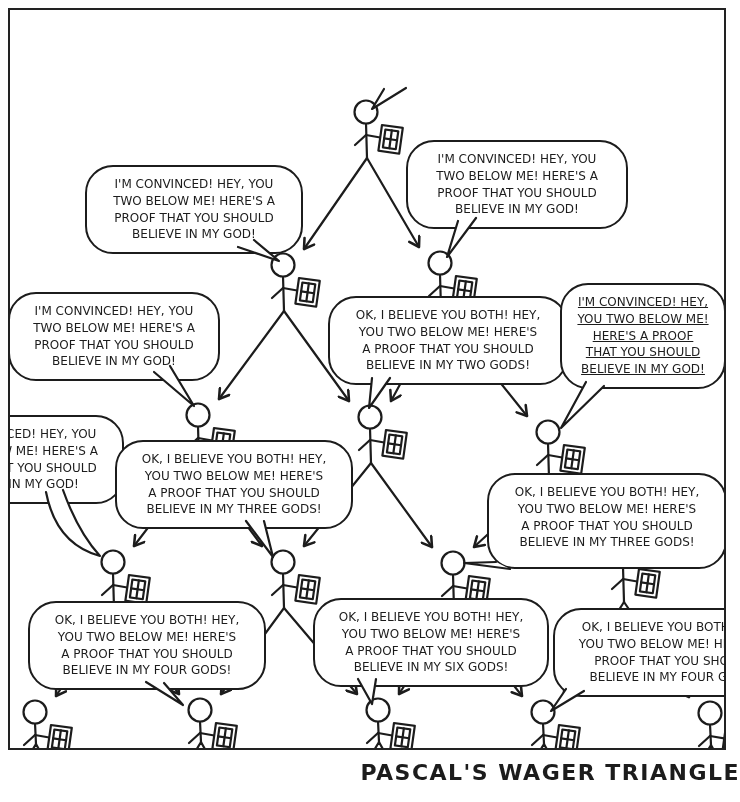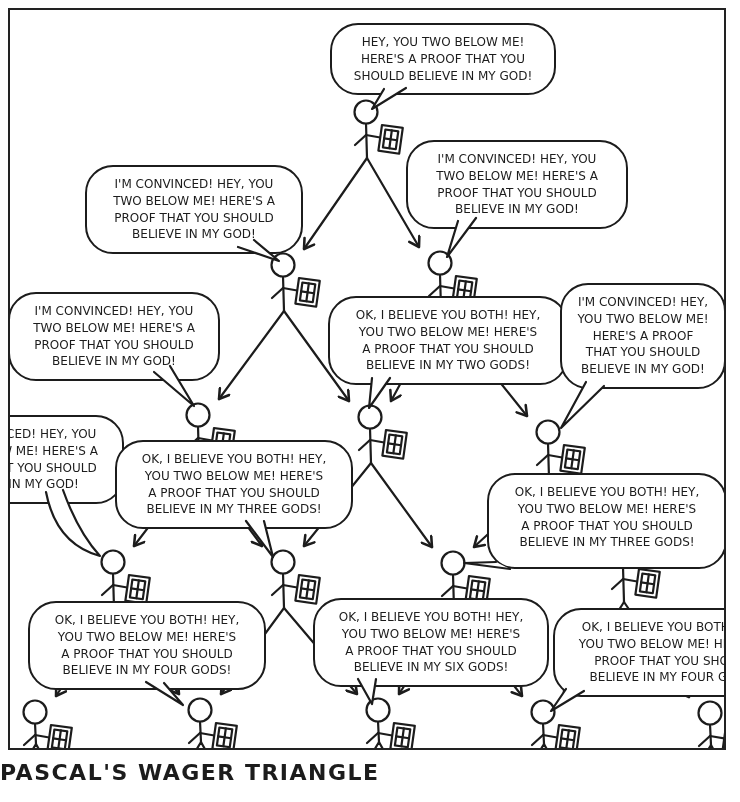--- a/index.html
+++ b/index.html
@@ -18,29 +18,29 @@
     position:absolute;z-index:2;background:#fff;border:2.5px solid #1c1c1c;
     border-radius:28px;text-align:center;font-size:12px;line-height:1.4;
     padding:9px 10px;white-space:pre-line;box-sizing:border-box;letter-spacing:0px;
   }
   .em{font-weight:normal;}
   .b1 {left:320px;top:13px;width:226px;}
   .b2 {left:75px; top:155px;width:218px;}
   .b3 {left:396px;top:130px;width:222px;}
   .b4 {left:-2px; top:282px;width:212px;}
   .b5 {left:318px;top:286px;width:240px;}
-  .b6 {left:550px;top:273px;width:166px;}
+  .b6 {left:550px;top:273px;width:166px;text-decoration:underline;}
   .b7 {left:-100px;top:405px;width:214px;}
   .b8 {left:105px;top:430px;width:238px;}
   .b9 {left:477px;top:463px;width:240px;padding-bottom:16px;}
   .b10{left:18px; top:591px;width:238px;}
   .b11{left:303px;top:588px;width:236px;}
   .b12{left:543px;top:598px;width:242px;}
   .title{
-    position:absolute;top:760px;left:0;width:740px;text-align:left;
+    position:absolute;top:760px;left:0;width:740px;text-align:right;
     font-size:22px;font-weight:bold;letter-spacing:1.5px;color:#1c1c1c;
   }
 </style>
 </head>
 <body>
 
 <div class="panel">
   <svg id="figs" class="layer" width="714" height="738" viewBox="10 10 714 738">
       <defs>
         <marker id="ah" viewBox="-10 -6 12 12" markerWidth="14" markerHeight="14" refX="0" refY="0" orient="auto" markerUnits="userSpaceOnUse">
@@ -219,23 +219,20 @@
         <g transform="translate(726,726) rotate(8)">
           <rect x="0" y="0" width="21" height="26" fill="#fff"></rect>
           <rect x="4" y="4" width="13" height="18"></rect>
           <line x1="10.5" y1="4" x2="10.5" y2="22"></line>
           <line x1="4" y1="13" x2="17" y2="13"></line>
         </g>
         <circle cx="710" cy="713" r="11.5" fill="#fff"></circle>
       </g>
     </svg>
 
-  <div class="bubble b1"><span>HEY, YOU TWO BELOW ME!
-HERE'S A PROOF THAT YOU
-SHOULD BELIEVE IN MY GOD!</span><span class="em"></span><span></span></div>
   <div class="bubble b2"><span>I'M CONVINCED! HEY, YOU
 TWO BELOW ME! HERE'S A
 PROOF THAT YOU SHOULD
 BELIEVE IN MY GOD!</span><span class="em"></span><span></span></div>
   <div class="bubble b3"><span>I'M CONVINCED! HEY, YOU
 TWO BELOW ME! HERE'S A
 PROOF THAT YOU SHOULD
 BELIEVE IN MY GOD!</span><span class="em"></span><span></span></div>
   <div class="bubble b4"><span>I'M CONVINCED! HEY, YOU
 TWO BELOW ME! HERE'S A

